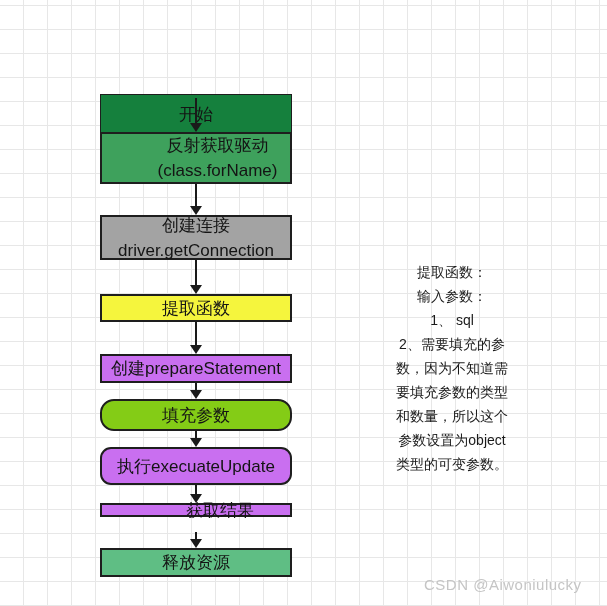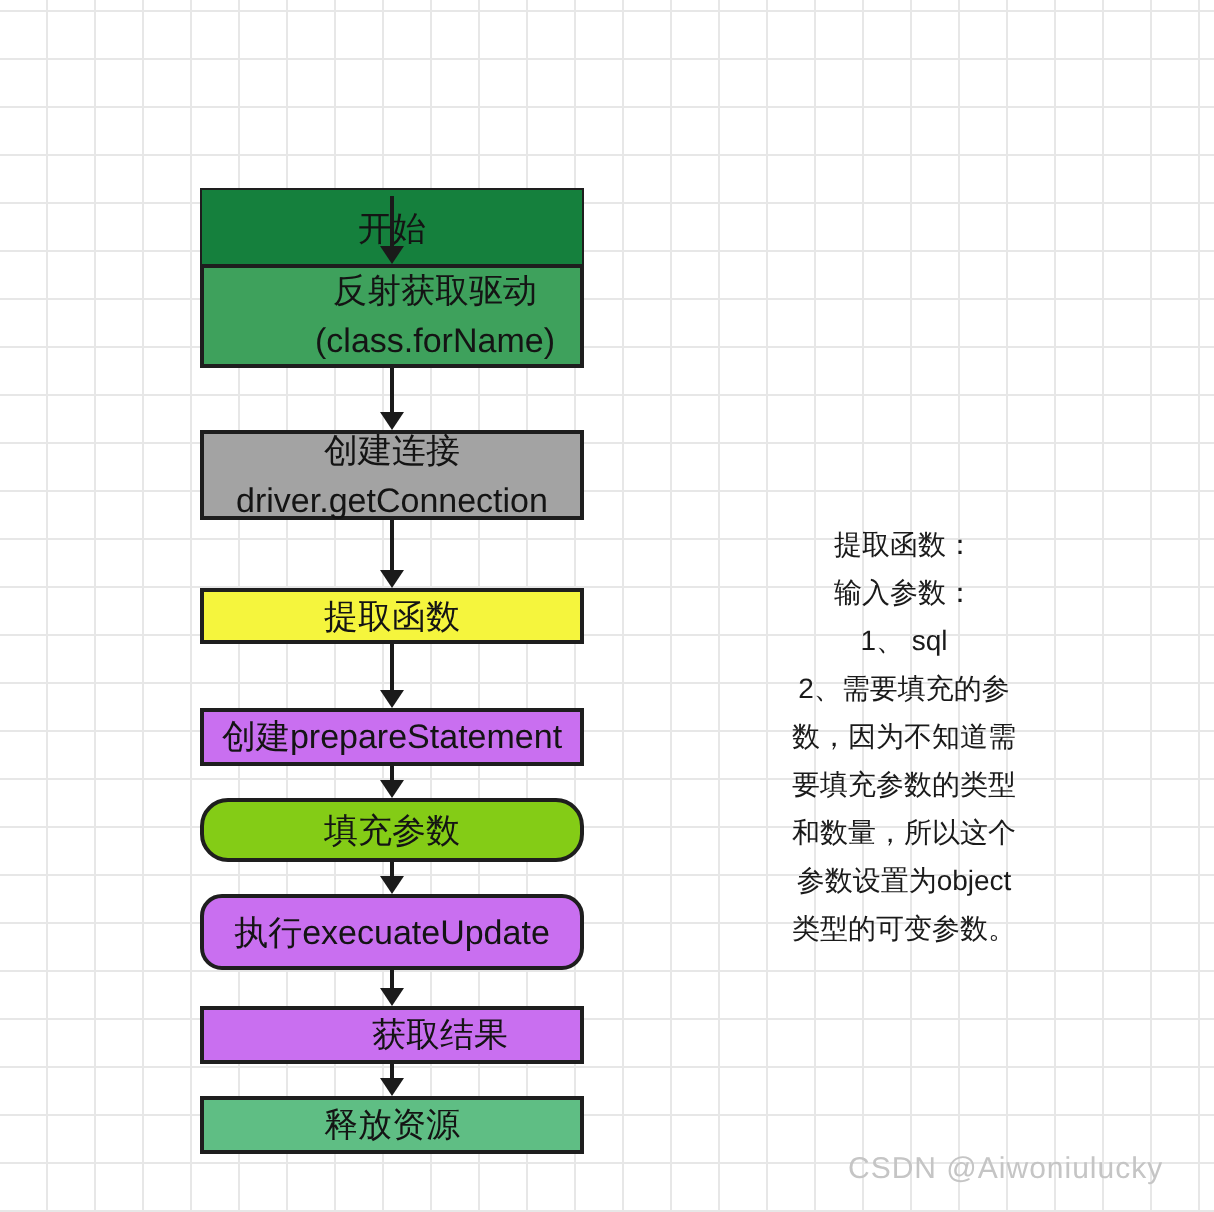--- a/index.html
+++ b/index.html
@@ -21,21 +21,21 @@
     text-align:center;font-size:17px;line-height:25px;
     white-space:pre-line;color:#141414;
   }
   .n1{top:58px;height:40px;border-width:1.5px;}
   .n2{top:132px;height:52px;}
   .n3{top:215px;height:45px;}
   .n4{top:294px;height:28px;}
   .n5{top:354px;height:29px;}
   .n6{top:399px;height:32px;}
   .n7{top:447px;height:38px;}
-  .n8{top:503px;height:29px;padding-left:48px;}
+  .n8{top:503px;height:14px;padding-left:48px;}
   .n9{top:548px;height:29px;}
   .arrow{position:absolute;left:190px;width:12px;}
   .arrow::before{
     content:"";position:absolute;left:5px;top:0;bottom:7px;width:2px;
     background:#1a1a1a;
   }
   .arrow::after{
     content:"";position:absolute;left:0;bottom:0;width:0;height:0;
     border-left:6px solid transparent;border-right:6px solid transparent;
     border-top:9px solid #1a1a1a;

